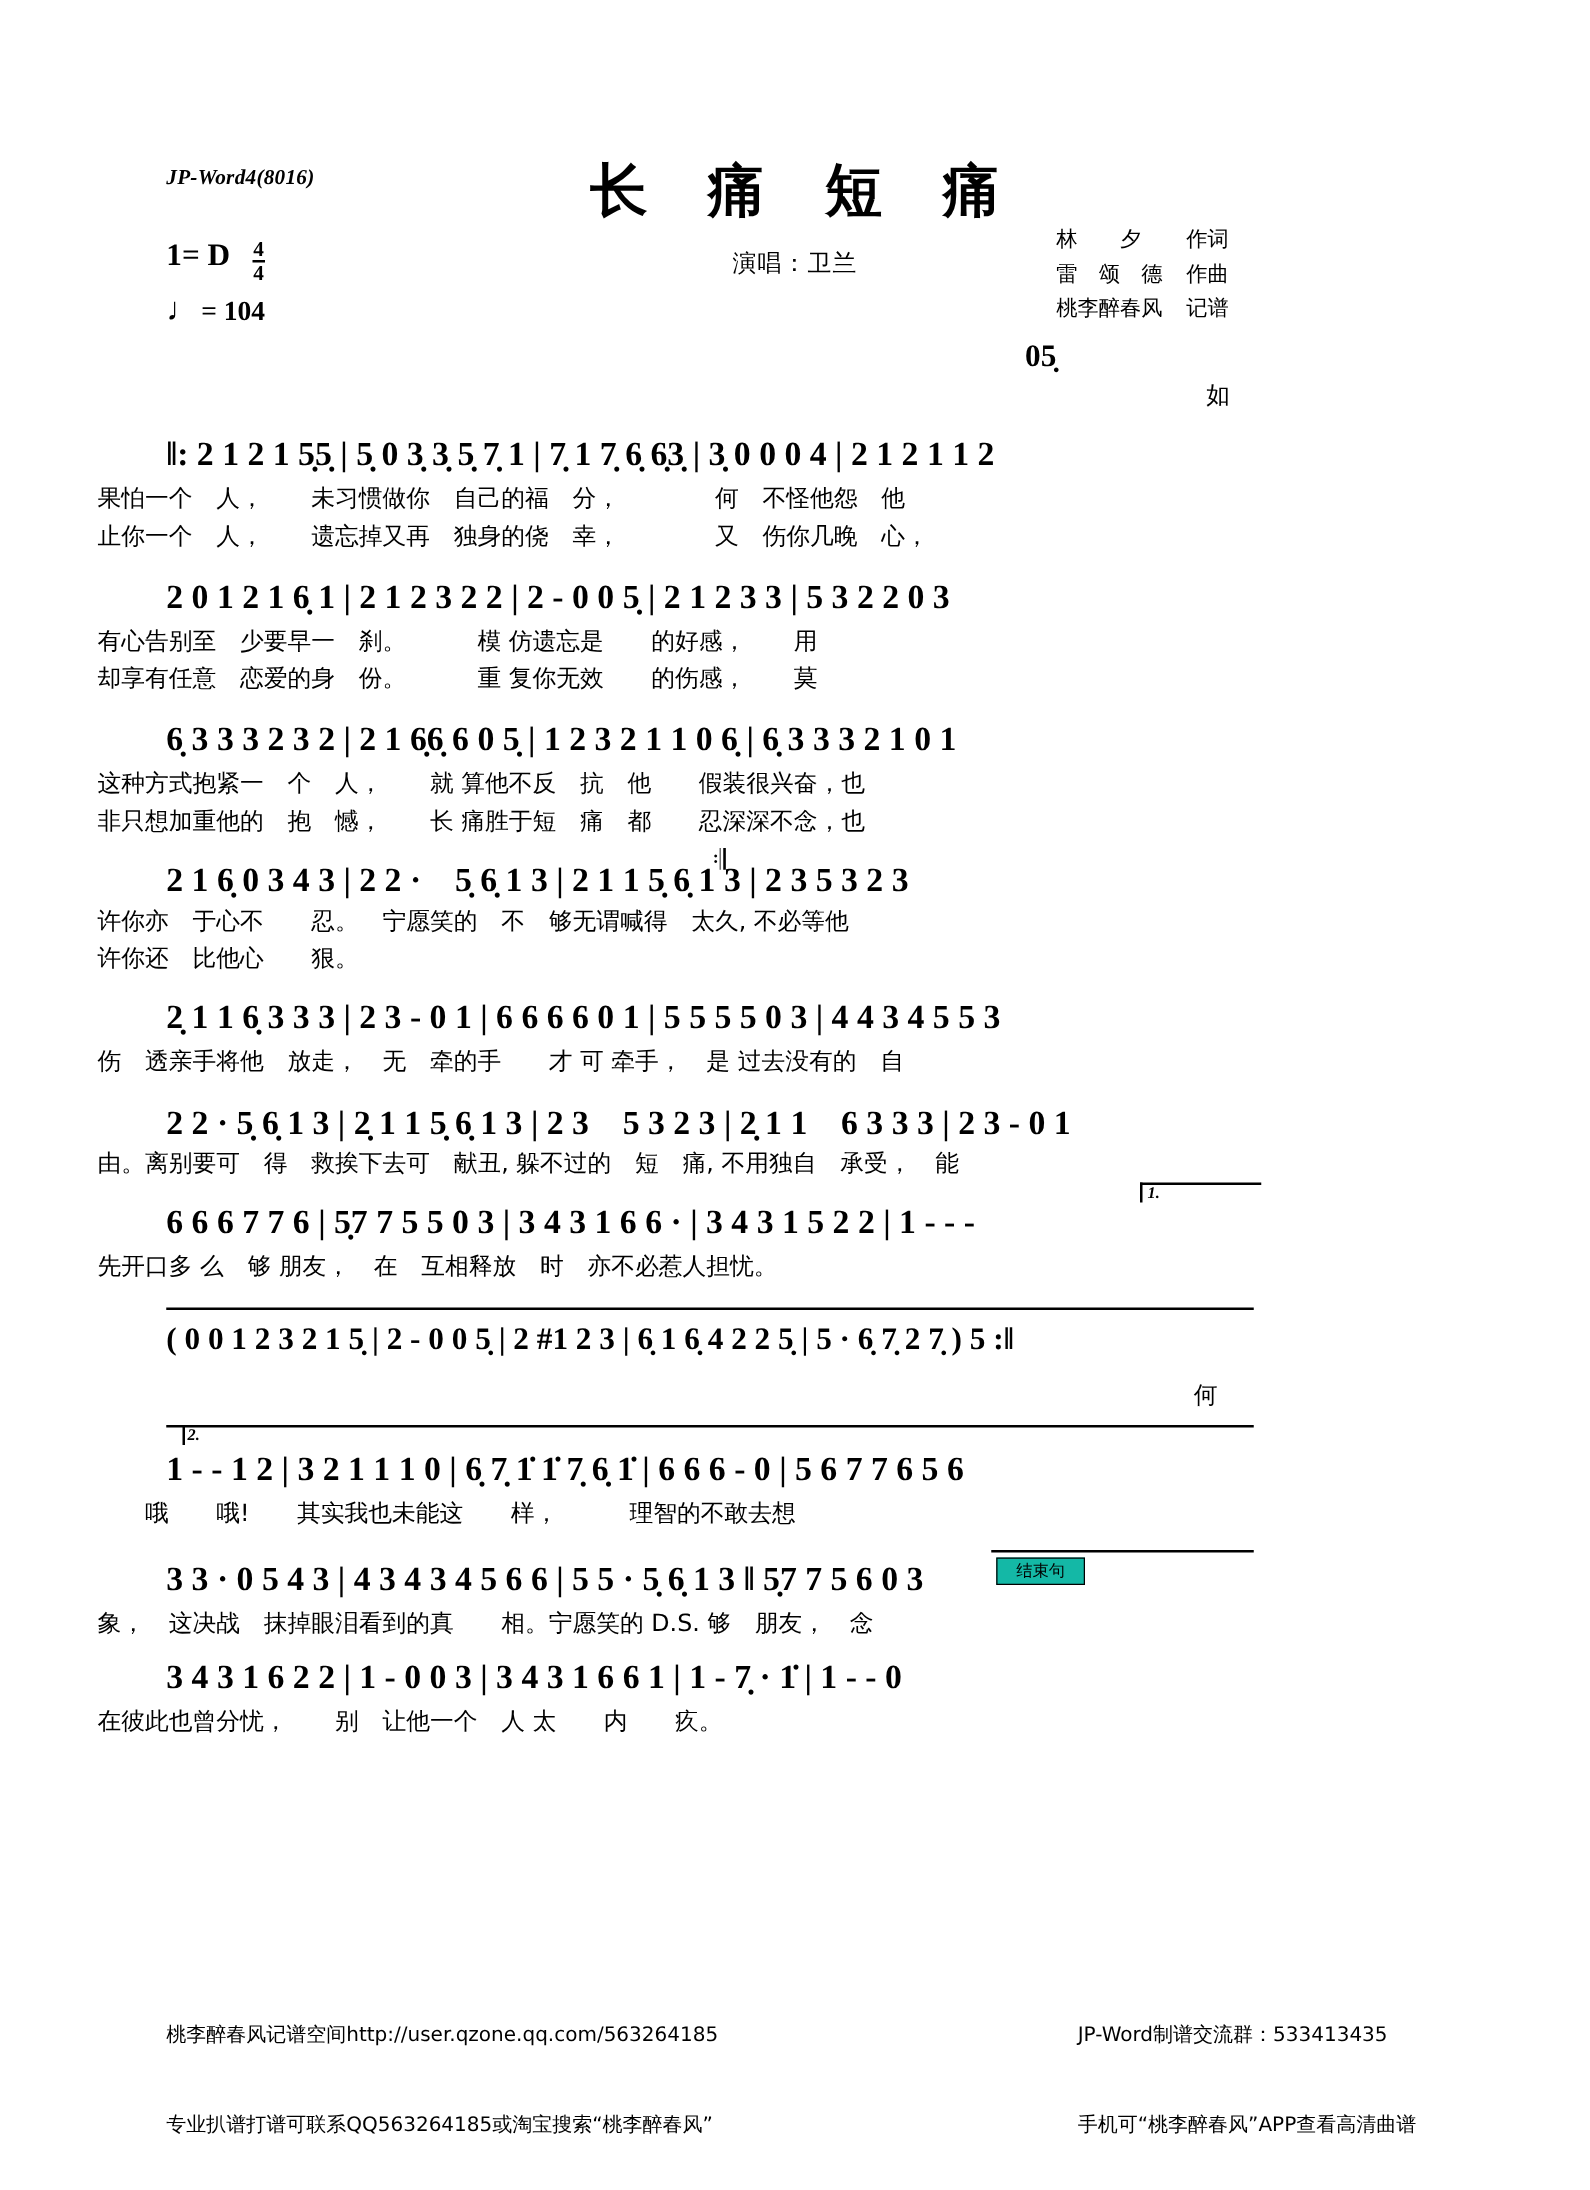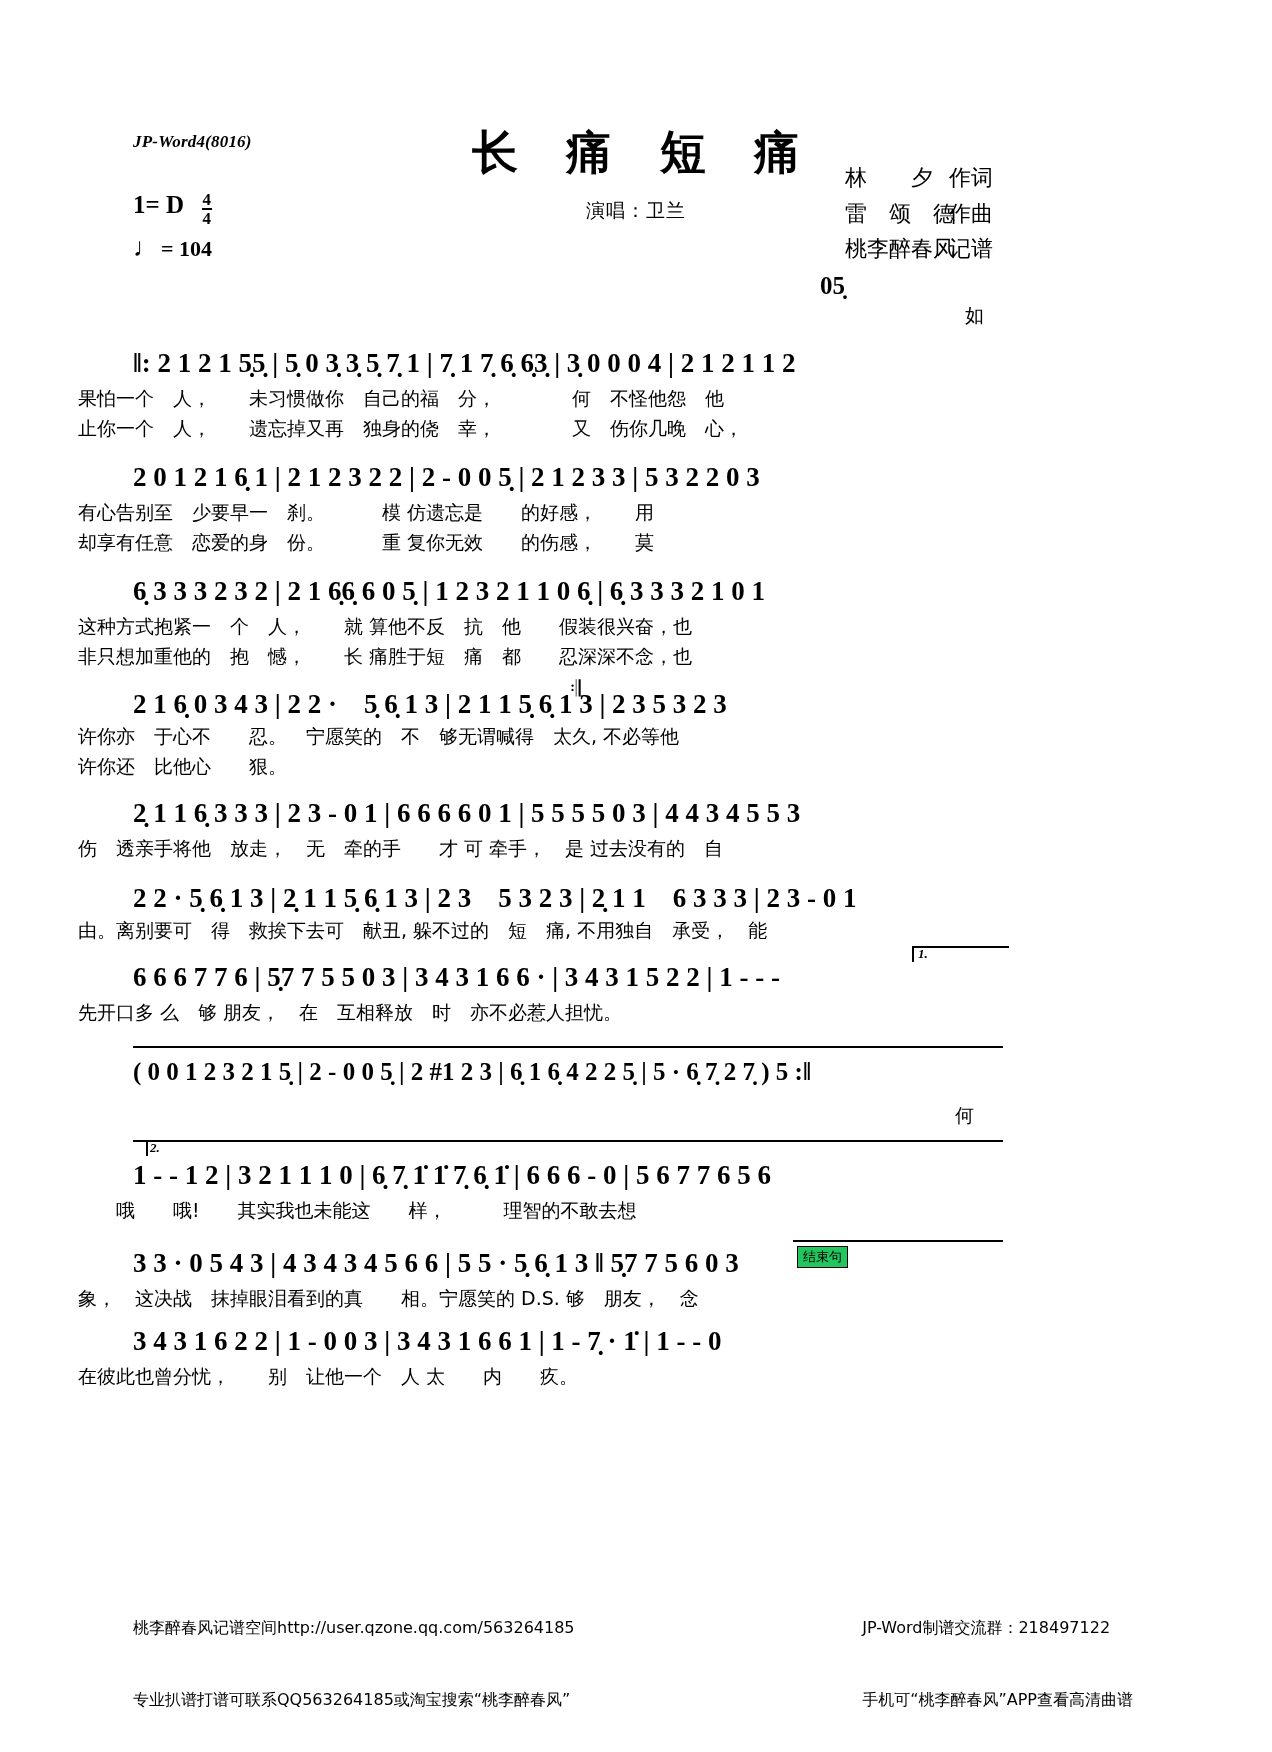--- a/index.html
+++ b/index.html
@@ -39,23 +39,23 @@
     display:flex;align-items:flex-start;gap:5px;justify-content:space-between;
   }
   .frac{display:inline-flex;flex-direction:column;align-items:center;
         font-size:17px;line-height:1.02;font-weight:bold;position:relative;top:-1px;}
   .frac .num{border-bottom:2px solid #000;padding:0 1px;}
   .tempo{margin-top:7px;font-size:22px;font-weight:bold;
          font-family:"Liberation Serif",serif;display:flex;align-items:center;gap:2px;}
   .qnote{font-size:26px;line-height:.8;}
 
   .credits{
-    position:absolute;left:845px;top:160px;
-    font-family:Liberation Serif, serif;
-    font-size:22px;line-height:1.62;
+    position:absolute;left:845px;top:180px;
+    font-family:Liberation Mono, monospace;
+    font-size:17px;line-height:1.62;
   }
   .credits .row{display:flex;justify-content:flex-start;white-space:pre;}
   .credits .nm{display:inline-block;width:104px;letter-spacing:0;}
 
   
   .sys{position:absolute;left:0;width:1272px;}
   .notes{
     position:relative;
     font-family:"Liberation Serif","DejaVu Serif",serif;
     font-weight:bold;font-size:27px;
@@ -70,22 +70,22 @@
     font-size:19px;white-space:pre;
     padding-left:78px;height:30px;
     letter-spacing:0;
   }
 
   
   .volta{position:absolute;border-left:2px solid #000;border-top:2px solid #000;height:14px;}
   .volta span{position:absolute;left:4px;top:-2px;font-size:13px;font-style:italic;
               font-family:"Liberation Serif",serif;font-weight:bold;}
   .topline{position:absolute;height:2px;background:#000;}
-  .endbox{position:absolute;border:1.5px solid #000;padding:1px 5px;font-size:13px;
-          font-family:"DejaVu Sans","Liberation Sans",sans-serif;background:#22c55e;}
+  .endbox{position:absolute;border:1.5px solid #000;padding:1px 15px;font-size:13px;
+          font-family:"DejaVu Sans","Liberation Sans",sans-serif;background:#14b8a6;}
 
   .pickup-lbl{position:absolute;font-family:"DejaVu Sans","Liberation Sans",sans-serif;font-size:19px;}
 
   
   .footer{position:absolute;left:133px;top:1568px;width:1010px;
           display:flex;justify-content:space-between;
           font-family:"DejaVu Sans","Liberation Sans",sans-serif;font-size:16px;line-height:1.5;}
   .footer .col{white-space:pre;}
   .footer .col.right{margin-right:10px;}
 
@@ -192,18 +192,18 @@
     <div class="notes">3 4 3 1 6 2 2 | 1 - 0 0 3 | 3 4 3 1 6 6 1 | 1 - 7̣ · 1̇ | 1 - - 0</div>
     <div class="lyr">在彼此也曾分忧，　　别　让他一个　人 太　　内　　疚。</div>
   </div>
 
   <div class="footer">
     <div class="col">
       <div>桃李醉春风记谱空间http://user.qzone.qq.com/563264185</div>
       <div>专业扒谱打谱可联系QQ563264185或淘宝搜索“桃李醉春风”</div>
     </div>
     <div class="col right">
-      <div>JP-Word制谱交流群：218497122</div>
+      <div>JP-Word制谱交流群：533413435</div>
       <div>手机可“桃李醉春风”APP查看高清曲谱</div>
     </div>
   </div>
 
 </div>
 
 </body></html>

